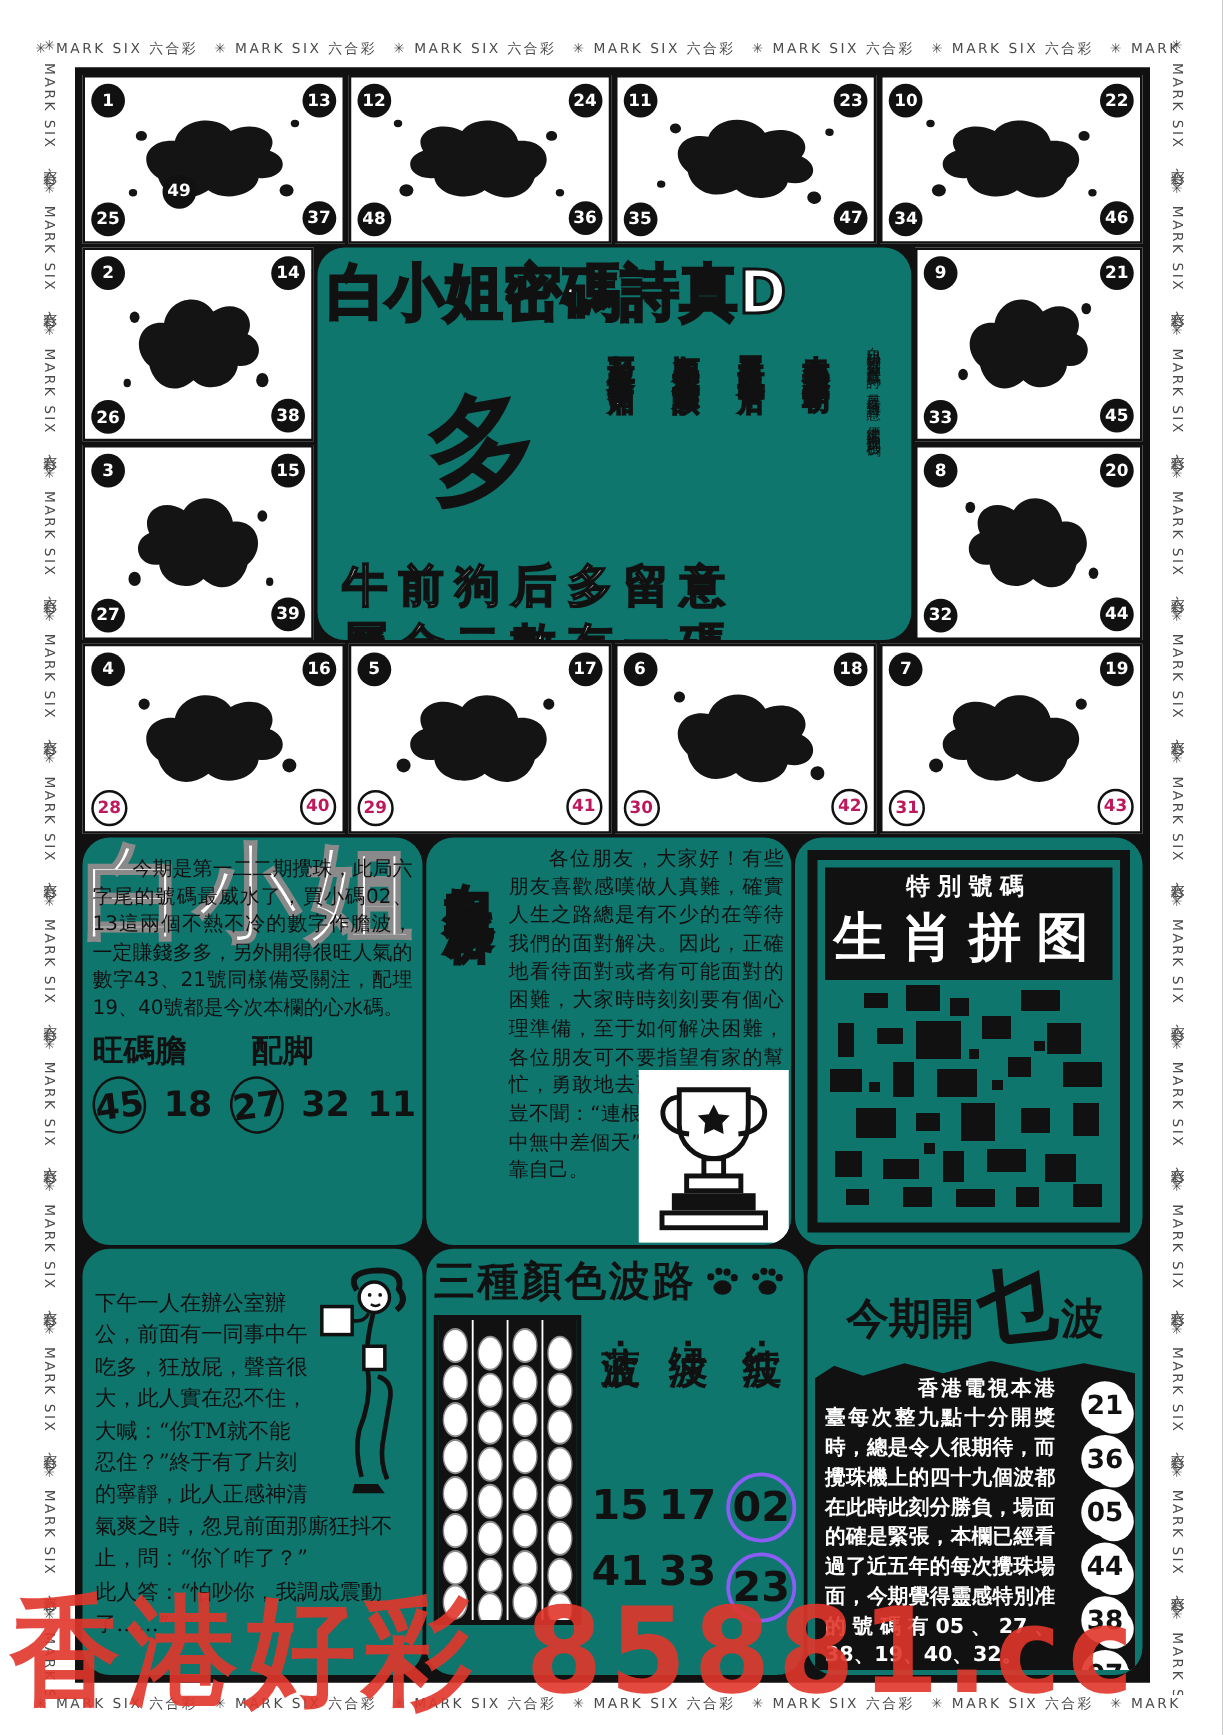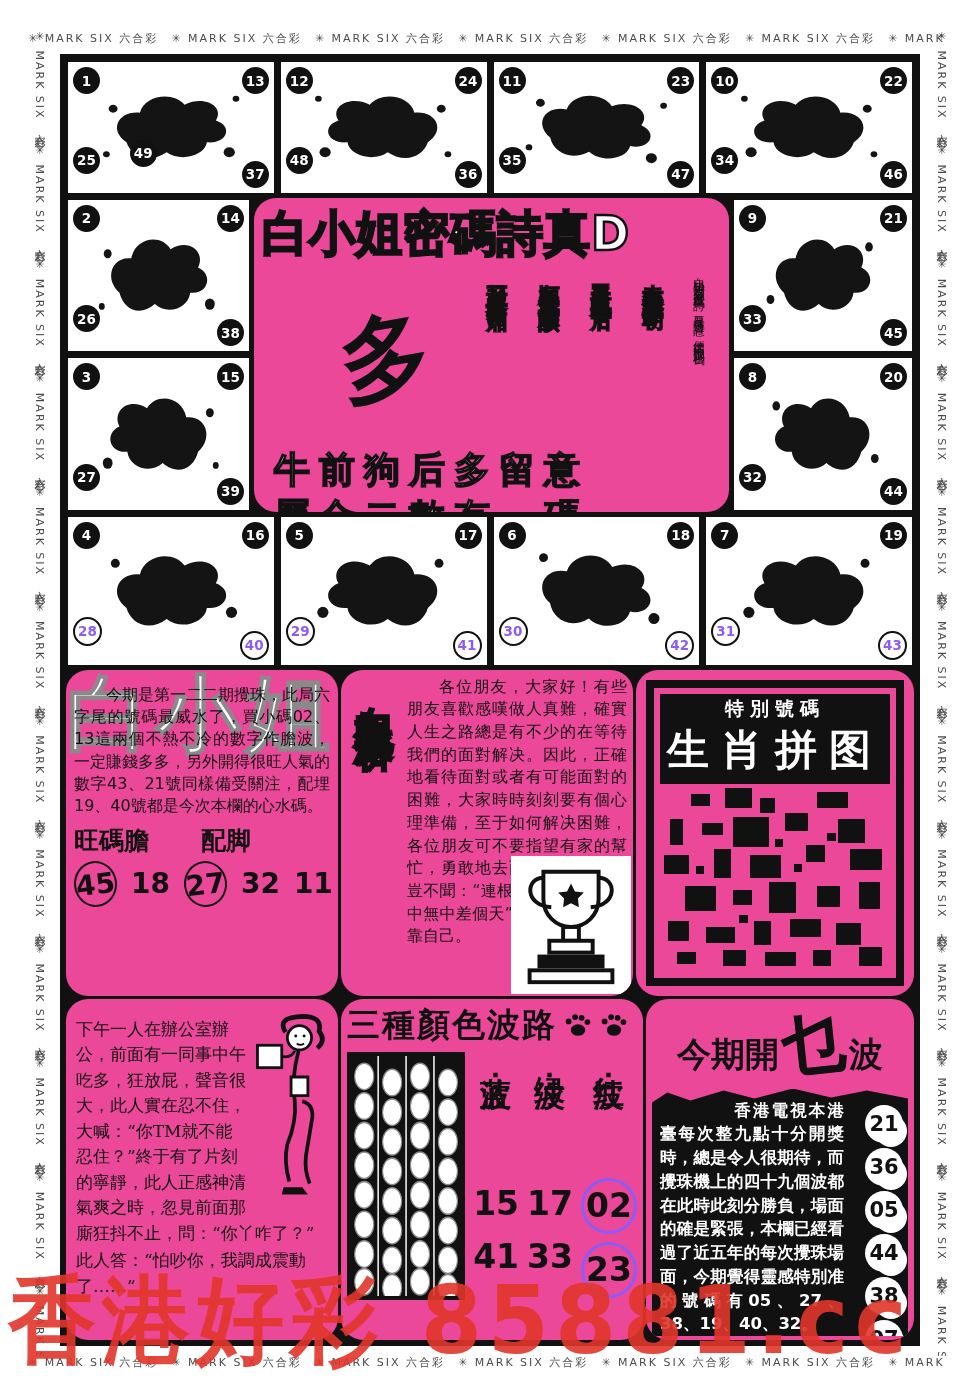--- a/index.html
+++ b/index.html
@@ -26,40 +26,40 @@
   
   .zcol{display:flex;flex-direction:column;gap:3px;background:#111;}
   .zcol.lcol{width:185px;} .zcol.rcol{width:182px;}
   .zpanel{position:relative;flex:1;background:#fff;border:2px solid #111;box-sizing:border-box;overflow:hidden;}
   .blob{position:absolute;left:12%;top:16%;width:76%;height:68%;}
   .zpanel:nth-of-type(2n) .blob{transform:scaleX(-1);}
   .zpanel:nth-of-type(3n) .blob{transform:rotate(6deg);}
   .corner{position:absolute;width:27px;height:27px;border-radius:50%;background:#111;color:#fff;
           display:flex;align-items:center;justify-content:center;font-size:13.5px;font-weight:700;}
   .corner.tl{top:5px;left:5px;} .corner.tr{top:5px;right:5px;}
-  .corner.bl{bottom:19px;left:5px;} .corner.br{bottom:5px;right:5px;}
+  .corner.bl{bottom:4px;left:5px;} .corner.br{bottom:5px;right:5px;}
   .corner.extra{bottom:20%;left:30%;margin-top:48px;}
   .corner.extra:empty{display:none;}
-  .row4 .corner.bl,.row4 .corner.br{background:#fff;color:#8b5cf6;border:2px solid #111;width:25px;height:25px;}
+  .row4 .corner.bl,.row4 .corner.br{background:#fff;color:#be185d;border:2px solid #111;width:25px;height:25px;}
   
   .hollow{color:#fff;-webkit-text-stroke:2.4px #111;text-shadow:0 0 1px #111;}
   .hollow-sm{color:#fff;-webkit-text-stroke:1.4px #111;text-shadow:0 0 1px #111;}
   
   .poem{flex:1;background:#fff;position:relative;box-sizing:border-box;padding:4px 8px;overflow:hidden;}
   .poem-title{font-size:46px;font-weight:900;letter-spacing:1px;white-space:nowrap;transform:scaleY(1.05);transform-origin:left top;}
   .poem-body{display:flex;flex-direction:row-reverse;justify-content:flex-start;gap:24px;height:178px;margin-top:4px;padding:0 14px;}
   .poem-intro{writing-mode:vertical-rl;font-size:11.5px;line-height:1.4;height:170px;letter-spacing:2px;}
   .poem-line{writing-mode:vertical-rl;font-size:21px;font-weight:700;letter-spacing:4px;height:176px;
              font-family:"DejaVu Serif",serif;}
   .big-char{font-size:92px;font-weight:900;font-family:"DejaVu Serif",serif;transform:rotate(-10deg);
             align-self:center;margin-right:28px;line-height:1;}
   .poem-bottom{font-size:36px;font-weight:800;letter-spacing:9px;font-family:"DejaVu Serif",serif;
                padding-left:12px;line-height:1.3;}
   
-  .panel{background:#ec4899;box-sizing:border-box;position:relative;overflow:hidden;border-radius:22px;}
+  .panel{background:#0f766e;box-sizing:border-box;position:relative;overflow:hidden;border-radius:22px;}
   .tips{width:272px;padding:6px 8px;}
   .tips-bg{position:absolute;top:-12px;left:0;font-size:84px;font-weight:900;letter-spacing:6px;
            color:#fff;-webkit-text-stroke:1.6px #8a8a8a;white-space:nowrap;}
   .tips-title{position:relative;font-size:40px;font-weight:900;letter-spacing:1px;margin-top:26px;white-space:nowrap;}
   .tips-body{position:relative;font-size:16px;line-height:1.4;text-indent:2em;margin-top:8px;text-align:justify;}
   .tips-labels{display:flex;gap:52px;font-size:25px;font-weight:900;margin-top:6px;}
   .tips-nums{display:flex;align-items:center;gap:14px;margin-top:4px;font-size:28px;font-weight:800;}
   .ncirc{width:42px;height:42px;border:2.5px solid #111;border-radius:50%;display:flex;align-items:center;
          justify-content:center;transform:rotate(-7deg);}
   .wave{width:292px;padding:6px;display:flex;gap:6px;}
@@ -71,21 +71,21 @@
   .puzzle-box{border:8px solid #111;height:100%;box-sizing:border-box;padding:6px;display:flex;flex-direction:column;}
   .puzzle-head{background:#111;color:#fff;text-align:center;padding:2px 4px 6px;}
   .puzzle-sub{font-size:19px;font-weight:800;letter-spacing:6px;}
   .puzzle-title{font-size:42px;font-weight:900;letter-spacing:12px;white-space:nowrap;}
   .mosaic{flex:1;margin-top:4px;}
   
   .joke{width:272px;padding:8px 10px;}
   .woman{float:right;width:84px;height:200px;margin:-2px -6px 2px 4px;}
   .joke-title{font-size:42px;font-weight:900;white-space:nowrap;letter-spacing:1px;
               color:#fff;-webkit-text-stroke:2.4px #111;text-shadow:0 0 1px #111;}
-  .joke-body{font-size:17px;line-height:1.5;font-family:"DejaVu Serif",serif;margin-top:10px;}
+  .joke-body{font-size:17px;line-height:1.5;font-family:"DejaVu Serif",serif;margin-top:24px;}
   .joke-body p{margin:0 0 2px 0;}
   .colors{width:302px;padding:4px 6px;}
   .colors-title{font-size:33px;font-weight:900;font-family:"DejaVu Serif",serif;white-space:nowrap;
                 letter-spacing:2px;display:flex;align-items:center;gap:6px;}
   .paw{width:30px;height:26px;}
   .colors-content{display:flex;gap:8px;margin-top:4px;height:248px;}
   .machine{width:142px;height:100%;border:4px solid #111;box-sizing:border-box;}
   .ccol{flex:1;display:flex;flex-direction:column;align-items:center;}
   .clabel{writing-mode:vertical-rl;font-size:31px;font-weight:900;letter-spacing:2px;height:118px;}
   .cnum{font-size:33px;font-weight:800;margin-top:14px;}

